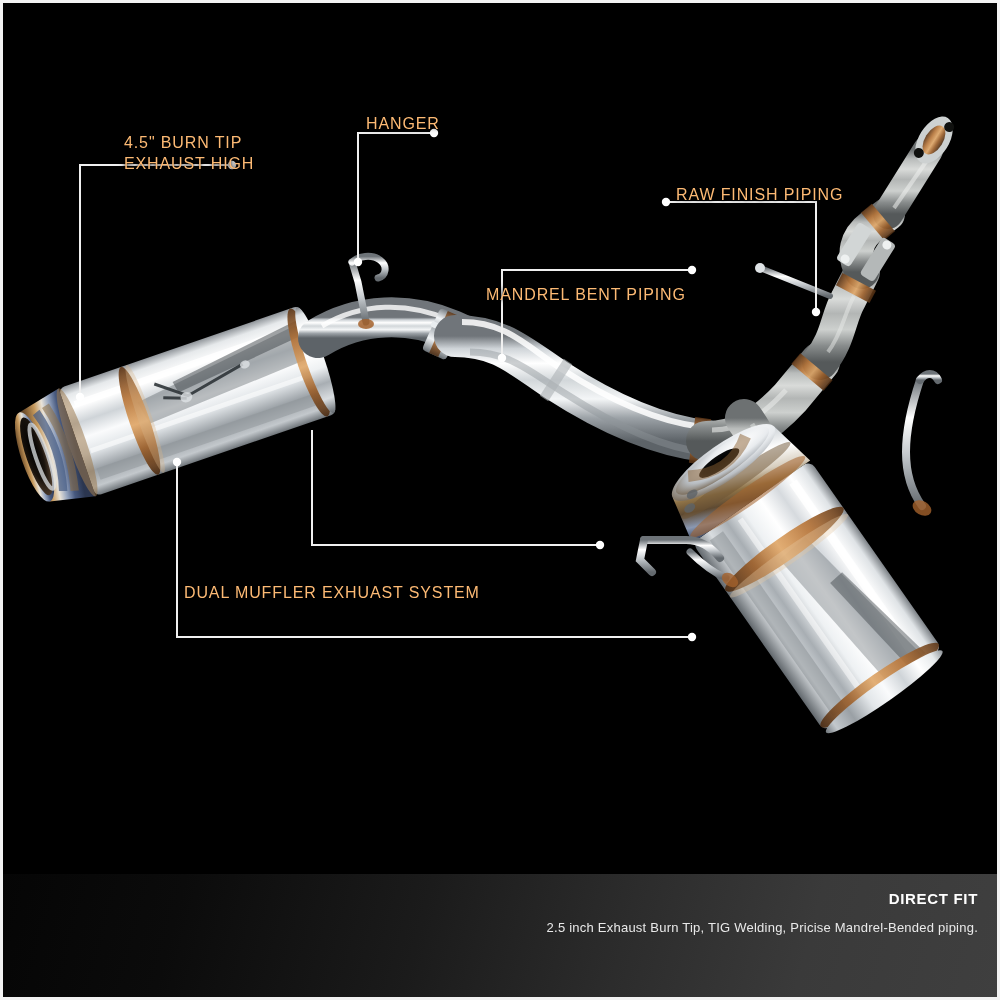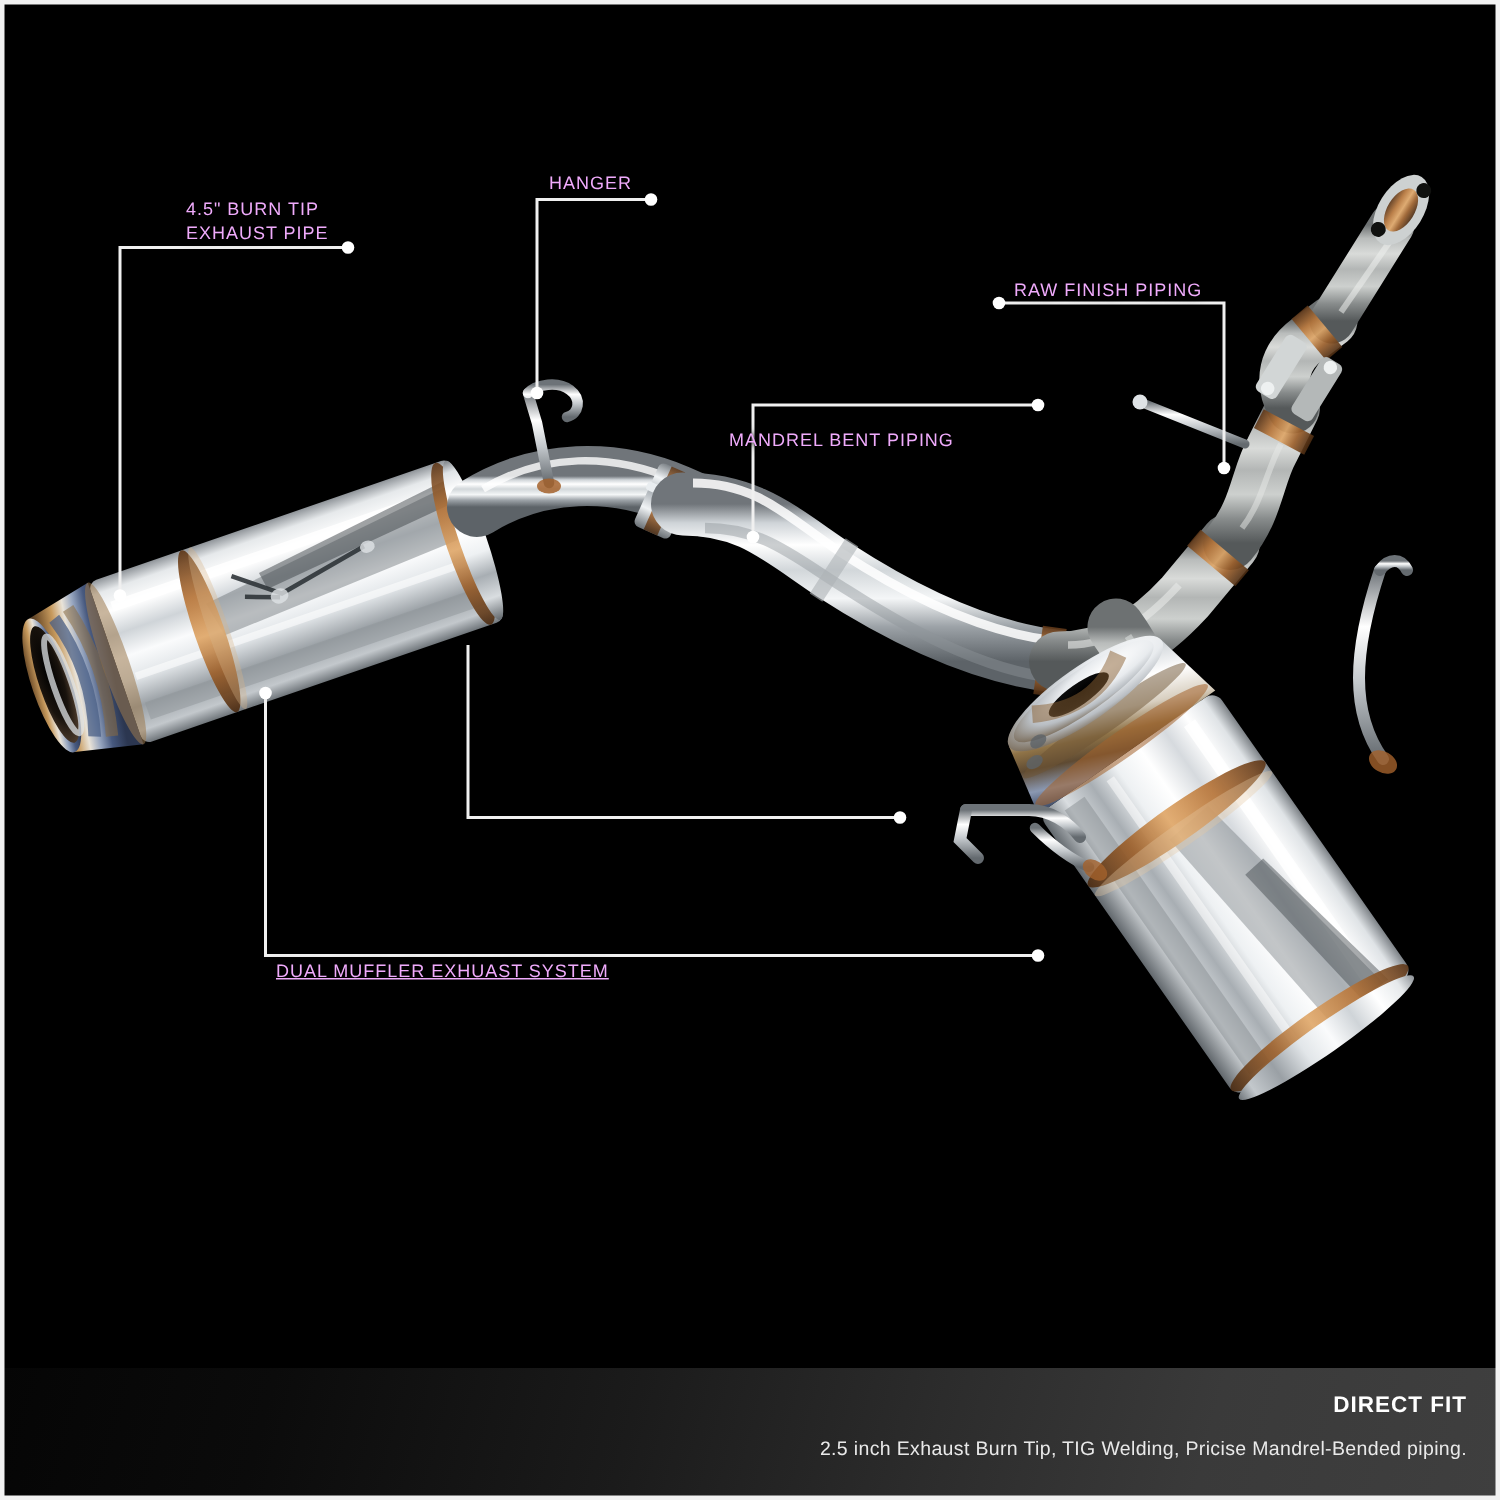--- a/index.html
+++ b/index.html
@@ -4,25 +4,25 @@
 <title>Exhaust System Product Diagram</title>
 <style>
   html,body{margin:0;padding:0;background:#000;}
   body{width:1000px;height:1000px;overflow:hidden;
        font-family:"Liberation Sans","DejaVu Sans",sans-serif;}
   #stage{position:relative;width:1000px;height:1000px;background:#000;overflow:hidden;}
   #frame{position:absolute;inset:0;border:3px solid #f2f2f2;box-sizing:border-box;
          pointer-events:none;z-index:60;}
   #art{position:absolute;inset:0;width:1000px;height:1000px;z-index:10;}
   #overlay{position:absolute;inset:0;width:1000px;height:1000px;z-index:30;}
-  .cal{position:absolute;z-index:40;color:#f0abfc;white-space:nowrap;
-       font-size:12px;letter-spacing:.055em;font-weight:400;
+  .cal{position:absolute;z-index:40;color:#fdba74;white-space:nowrap;
+       font-size:16px;letter-spacing:.055em;font-weight:400;
        text-shadow:0 0 3px rgba(0,0,0,.95),0 0 7px rgba(0,0,0,.8);}
   .cal.two{line-height:1.32;}
-  #footer{position:absolute;left:0;right:0;bottom:0;height:88px;z-index:50;
+  #footer{position:absolute;left:0;right:0;bottom:0;height:126px;z-index:50;
           box-sizing:border-box;padding:14px 22px 0 0;text-align:right;color:#fff;
           background:
             linear-gradient(105deg,#050505 0%,#0b0b0b 18%,#1b1b1b 42%,#2c2c2c 62%,#3a3a3a 80%,#3f3f3f 100%);}
   #footer .blk{margin-bottom:7px;}
   #footer .hd{font-size:15px;font-weight:700;letter-spacing:.045em;line-height:1.5;}
   #footer .sb{font-size:13px;font-weight:400;letter-spacing:.018em;line-height:1.55;color:#e9e9e9;}
 </style>
 </head>
 <body>
 
@@ -338,31 +338,31 @@
       <circle cx="692" cy="270" r="4.2"></circle>
       <circle cx="502" cy="358" r="4.2"></circle>
       <circle cx="600" cy="545" r="4.2"></circle>
       <circle cx="177" cy="462" r="4.2"></circle>
       <circle cx="692" cy="637" r="4.2"></circle>
     </g>
   </svg>
 
   <div class="cal two" style="left:124px; top:132px; text-align:left;">
     <div>4.5" BURN TIP</div>
-    <div>EXHAUST PIPE</div>
+    <div>EXHAUST HIGH</div>
   </div>
 
   <div class="cal" style="left:366px; top:115px;">HANGER</div>
 
   <div class="cal" style="left:676px; top:186px;">RAW FINISH PIPING</div>
 
   <div class="cal" style="left:486px; top:254px;margin-top:32px;">MANDREL BENT PIPING</div>
 
 
-  <div class="cal" style="left:184px; top:640px;text-decoration:underline;">DUAL MUFFLER EXHUAST SYSTEM</div>
+  <div class="cal" style="left:184px; top:584px;">DUAL MUFFLER EXHUAST SYSTEM</div>
 
   <div id="footer">
     <div class="blk">
       <div class="hd">DIRECT FIT</div>
     </div>
     <div class="blk">
       <div class="sb">2.5 inch Exhaust Burn Tip, TIG Welding, Pricise Mandrel-Bended piping.</div>
     </div>
   </div>
 

